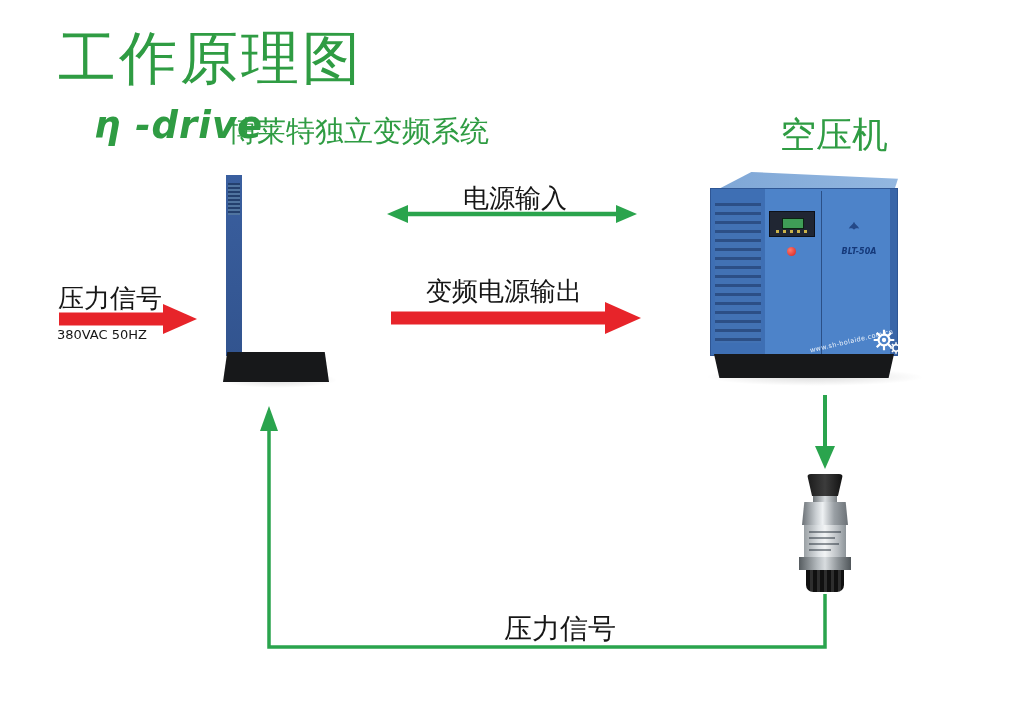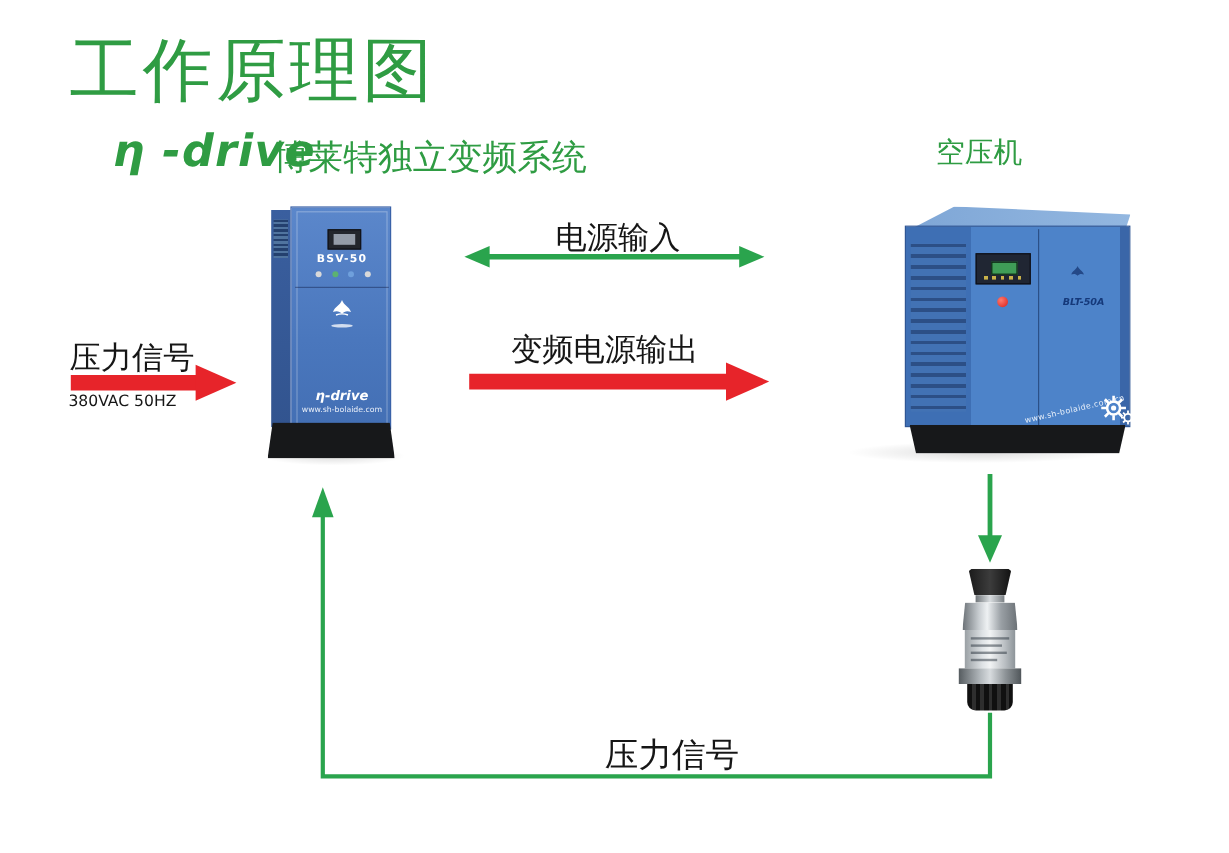--- a/index.html
+++ b/index.html
@@ -6,21 +6,21 @@
   body{font-family:"DejaVu Sans","Liberation Sans",sans-serif;}
   #canvas{position:relative;width:1024px;height:711px;background:#ffffff;overflow:hidden;}
   .abs{position:absolute;}
   .green{color:#2f9c43;}
   .black-label{color:#161616;font-weight:500;}
 
   
   .page-title{left:58px;top:20px;font-size:58px;letter-spacing:3px;color:#2f9c43;font-weight:500;}
   .brand-logo{left:94px;top:104px;font-size:37px;font-weight:bold;font-style:italic;color:#2f9c43;letter-spacing:1px;}
   .brand-system{left:228px;top:112px;font-size:29px;color:#2f9c43;}
-  .compressor-label{left:780px;top:111px;font-size:24px;color:#2f9c43;}
+  .compressor-label{left:780px;top:111px;font-size:36px;color:#2f9c43;}
 
   
   .lbl-signal{left:400px;top:181px;width:230px;text-align:center;font-size:26px;}
   .lbl-output{left:368px;top:274px;width:272px;text-align:center;font-size:26px;}
   .lbl-input{left:58px;top:281px;font-size:26px;}
   .lbl-input-spec{left:57px;top:327px;font-size:13px;color:#161616;}
   .lbl-sensor{left:655px;top:520px;font-size:27px;color:#2f9c43;}
   .lbl-psignal{left:445px;top:610px;width:230px;text-align:center;font-size:28px;}
   .lbl-monitor{left:443px;top:652px;width:230px;text-align:center;font-size:24px;}
 
@@ -39,21 +39,21 @@
   .inv-lights{left:20px;top:53px;width:46px;display:flex;justify-content:space-between;}
   .inv-lights span{width:5px;height:5px;border-radius:50%;display:block;}
   .inv-divider{left:3px;top:66px;width:78px;height:1px;background:rgba(10,20,60,0.4);}
   .inv-emblem{left:32px;top:76px;width:20px;height:20px;}
   .inv-emblem-tail{left:33px;top:97px;width:18px;height:3px;border-radius:50%;background:rgba(255,255,255,0.75);}
   .inv-brand{left:0;top:150px;width:84px;text-align:center;font-size:11px;font-weight:bold;font-style:italic;color:#fff;}
   .inv-site{left:0;top:164px;width:84px;text-align:center;font-size:6.5px;color:#e8eef8;}
   .inv-base{left:-3px;top:180px;width:106px;height:30px;background:#17181a;clip-path:polygon(4% 0,96% 0,100% 100%,0 100%);}
 
   
-  .acomp{left:752px;top:172px;width:192px;height:208px;}
+  .acomp{left:708px;top:172px;width:192px;height:208px;}
   .ac-top{left:2px;top:0;width:188px;height:24px;background:linear-gradient(90deg,#7ea6d6,#93b7e0);clip-path:polygon(0 90%,22% 0,100% 28%,97% 100%,0 100%);}
   .ac-body{left:2px;top:16px;width:188px;height:168px;background:linear-gradient(90deg,#3e6fb4 0 29%,#4d83c9 29% 96%,#3a66a8 96%);border:1px solid #2f5694;box-sizing:border-box;}
   .ac-vents{left:4px;top:14px;width:46px;height:140px;background:repeating-linear-gradient(180deg,#2c4f86 0 3px,#4272b4 3px 9px);}
   .ac-seam{left:110px;top:2px;width:1px;height:164px;background:rgba(16,38,80,0.55);}
   .ac-panel{left:58px;top:22px;width:46px;height:26px;background:#202633;border:1px solid #0d1018;box-sizing:border-box;}
   .ac-screen{left:12px;top:6px;width:20px;height:9px;background:#3f9d57;border:1px solid #0c2313;}
   .ac-btns{left:6px;top:18px;width:34px;height:3px;background:repeating-linear-gradient(90deg,#c9b24a 0 3px,transparent 3px 7px);}
   .ac-stop{left:76px;top:58px;width:9px;height:9px;border-radius:50%;background:radial-gradient(circle at 35% 35%,#ff7a6e,#d91e18);}
   .ac-emblem{left:136px;top:32px;width:14px;height:14px;opacity:0.85;}
   .ac-model{left:118px;top:58px;width:60px;text-align:center;font-size:8px;font-weight:bold;font-style:italic;color:#15397a;}
@@ -112,41 +112,20 @@
   <div class="abs lbl-output black-label">变频电源输出</div>
   <div class="abs lbl-input black-label">压力信号</div>
   <div class="abs lbl-input-spec">380VAC 50HZ</div>
   <div class="abs lbl-psignal black-label">压力信号</div>
 
   <div class="abs shadow" style="left:218px;top:372px;width:120px;height:16px;"></div>
   <div class="abs inverter">
     <div class="abs inv-side">
       <div class="abs inv-vent"></div>
     </div>
-    <div class="abs inv-front">
-      <div class="abs inv-door"></div>
-      <div class="abs inv-display">
-        <div class="abs inv-screen"></div>
-      </div>
-      <div class="abs inv-model">BSV-50</div>
-      <div class="abs inv-lights">
-        <span style="background:#d9d9d9"></span>
-        <span style="background:#5cb271"></span>
-        <span style="background:#6fa0dc"></span>
-        <span style="background:#d9d9d9"></span>
-      </div>
-      <div class="abs inv-divider"></div>
-      <svg class="abs inv-emblem" viewBox="0 0 20 20">
-        <path d="M10 1 C8.5 5.5 4 6.5 2.5 11 C5.5 9.8 8 10.2 10 12.5 C12 10.2 14.5 9.8 17.5 11 C16 6.5 11.5 5.5 10 1 Z" fill="#ffffff"></path>
-        <path d="M5 13.5 C8 12.4 12 12.4 15 13.5" stroke="#ffffff" stroke-width="1.2" fill="none"></path>
-      </svg>
-      <div class="abs inv-emblem-tail"></div>
-      <div class="abs inv-brand">η-drive</div>
-      <div class="abs inv-site">www.sh-bolaide.com</div>
-    </div>
     <div class="abs inv-base"></div>
   </div>
 
   <div class="abs shadow" style="left:705px;top:368px;width:220px;height:18px;"></div>
   <div class="abs acomp">
     <div class="abs ac-top"></div>
     <div class="abs ac-body">
       <div class="abs ac-vents"></div>
       <div class="abs ac-seam"></div>
       <div class="abs ac-panel">

